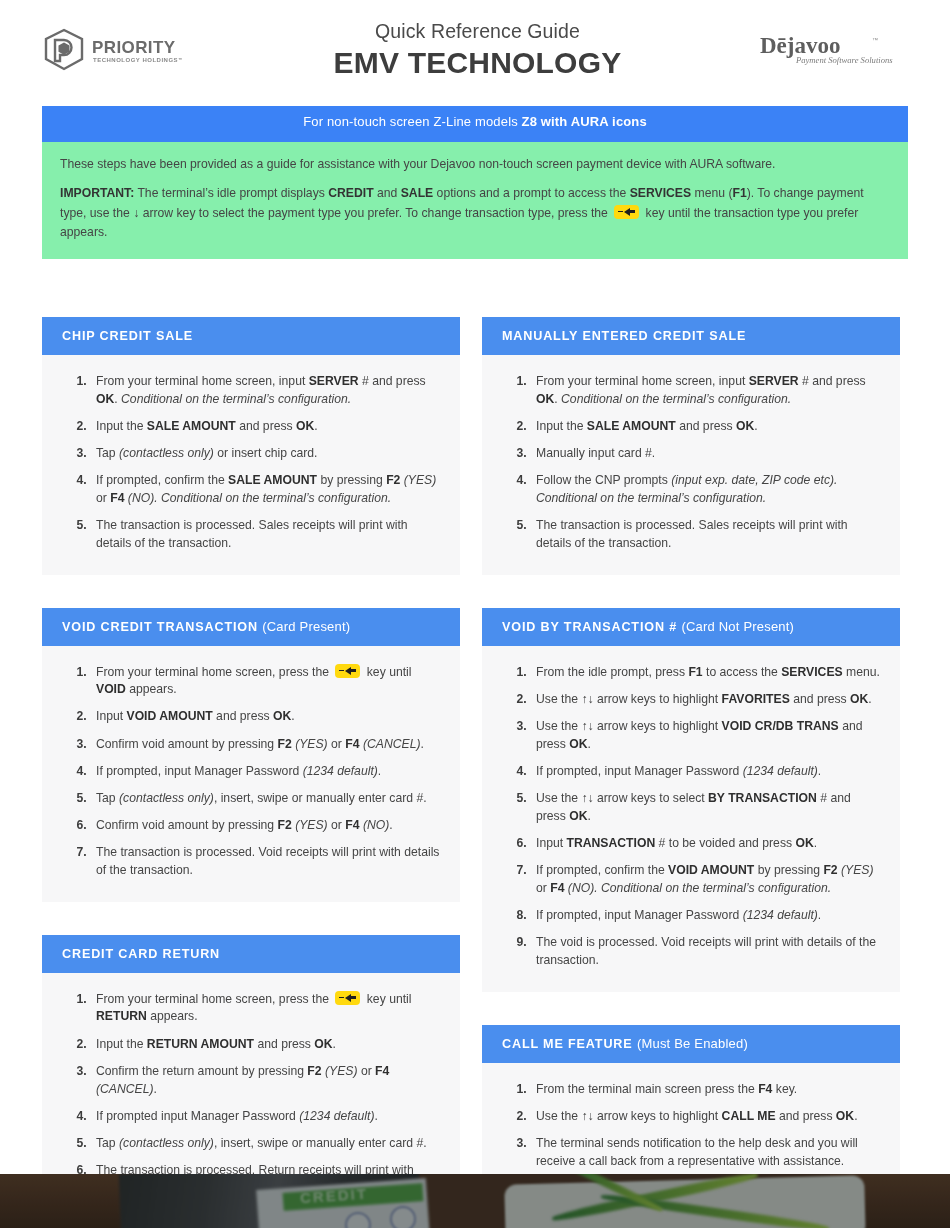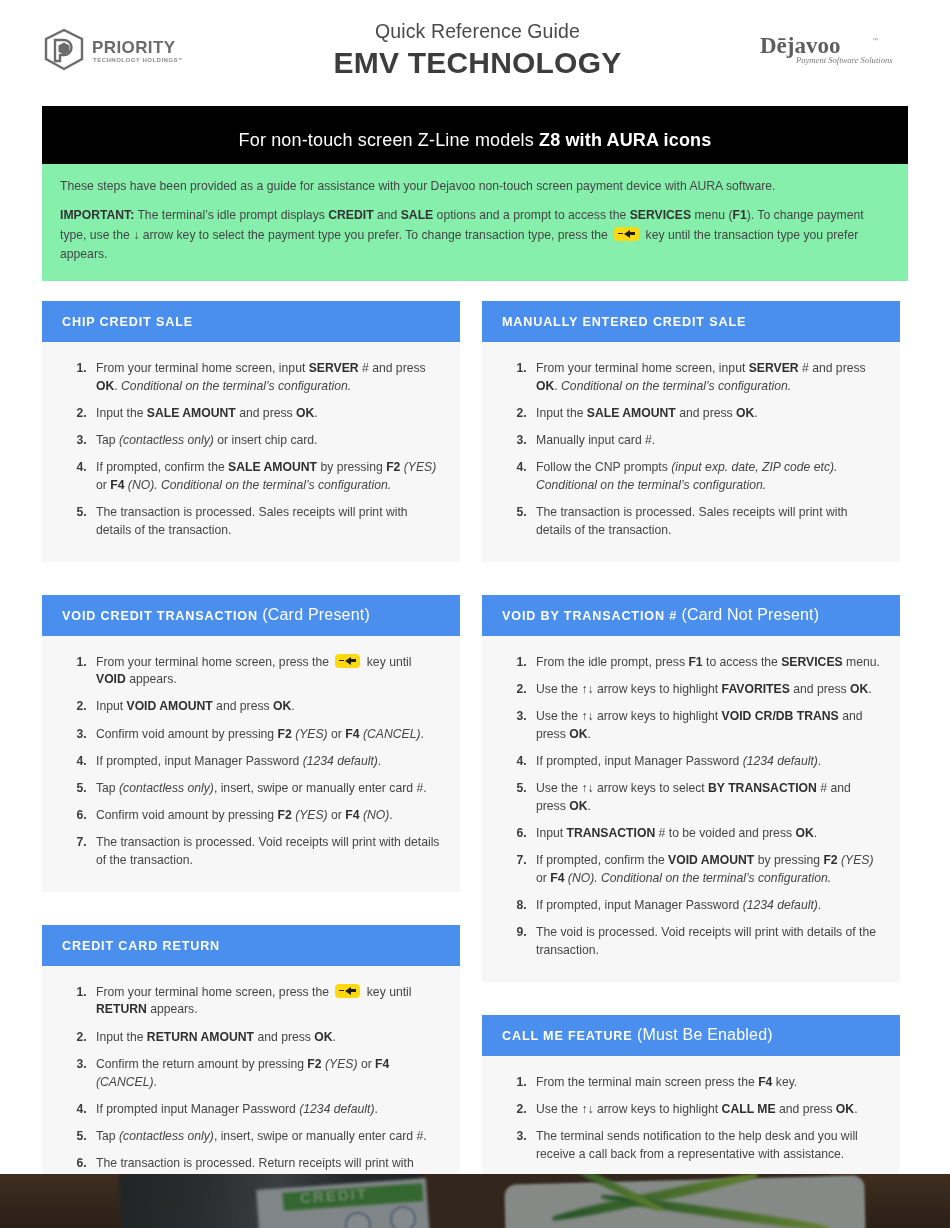--- a/index.html
+++ b/index.html
@@ -39,25 +39,25 @@
     color: #3d3d3d;
     letter-spacing: .2px;
     line-height: 1.2;
     margin-top: 2px;
   }
   .logo-right { width: 175px; flex: 0 0 175px; display: flex; justify-content: flex-end; align-items: center; }
 
   
   .banner {
     margin: 6px 42px 0 42px;
-    background: #000000;
+    background: #3b82f6;
     color: #ffffff;
     text-align: center;
-    font-size: 18px;
-    padding: 24px 10px 13px 10px;
+    font-size: 13px;
+    padding: 8px 10px 13px 10px;
     letter-spacing: .15px;
   }
   .banner b { font-weight: 700; }
 
   
   .intro {
     margin: 0 42px;
     background: #86efac;
     padding: 13px 18px 16px 18px;
     font-size: 12.2px;
@@ -100,39 +100,39 @@
     left: 15px; top: 5.6px;
     width: 6px; height: 2.8px;
     background: #1e1e1e;
   }
 
   
   .columns {
     display: flex;
     gap: 22px;
     padding: 0 42px;
-    margin-top: 20px;
+    margin-top: 58px;
     align-items: flex-start;
   }
   .col { width: 418px; flex: 0 0 418px; }
   .card { margin-bottom: 33px; }
   .card:last-child { margin-bottom: 0; }
 
   .card-head {
     background: #4a8eee;
     color: #ffffff;
     padding: 11px 20px 12px 20px;
     font-size: 12.6px;
     font-weight: 700;
     letter-spacing: .85px;
   }
   .card-head .sub {
     font-weight: 400;
     letter-spacing: .2px;
-    font-size: 16px;
+    font-size: 13px;
   }
 
   .card-body {
     background: #f7f7f8;
     padding: 18px 18px 22px 10px;
   }
   ol.steps {
     margin: 0;
     padding-left: 38px;
     font-size: 12.2px;

